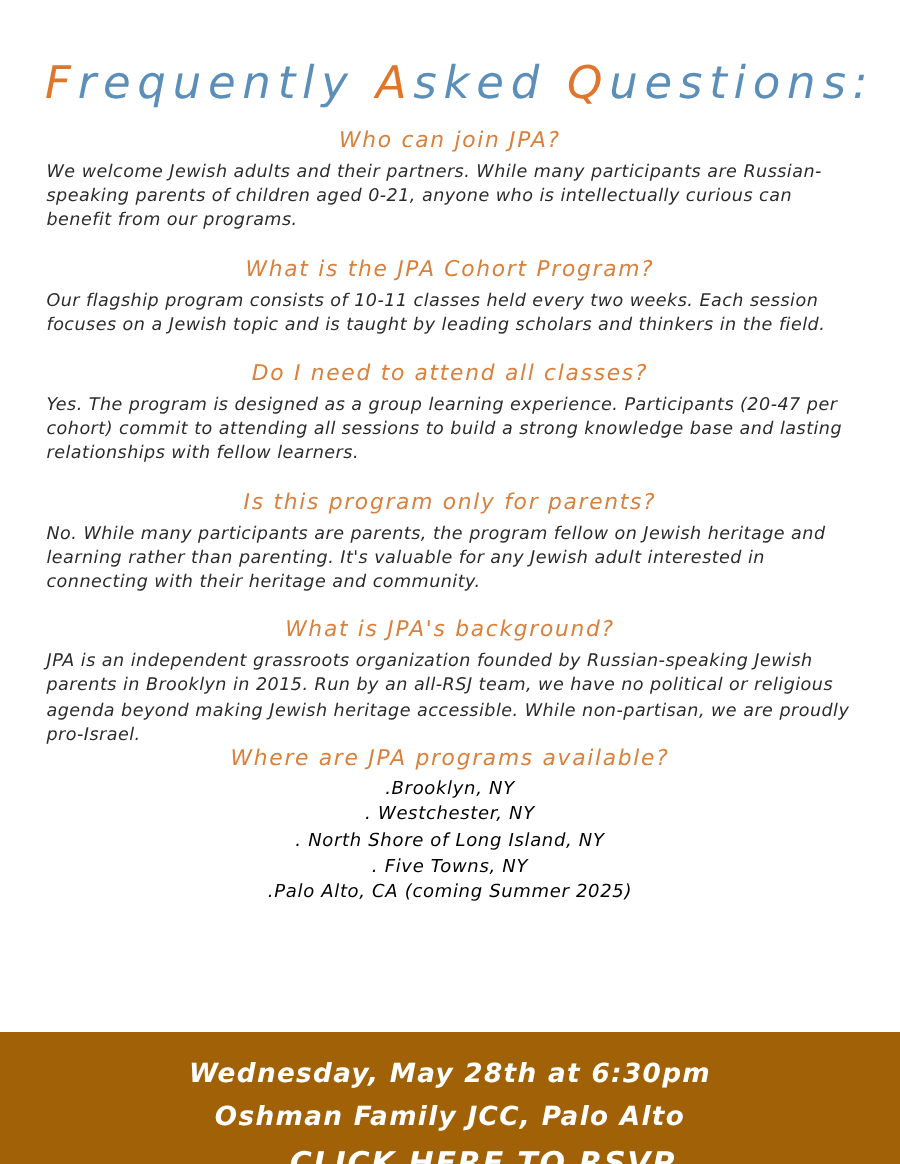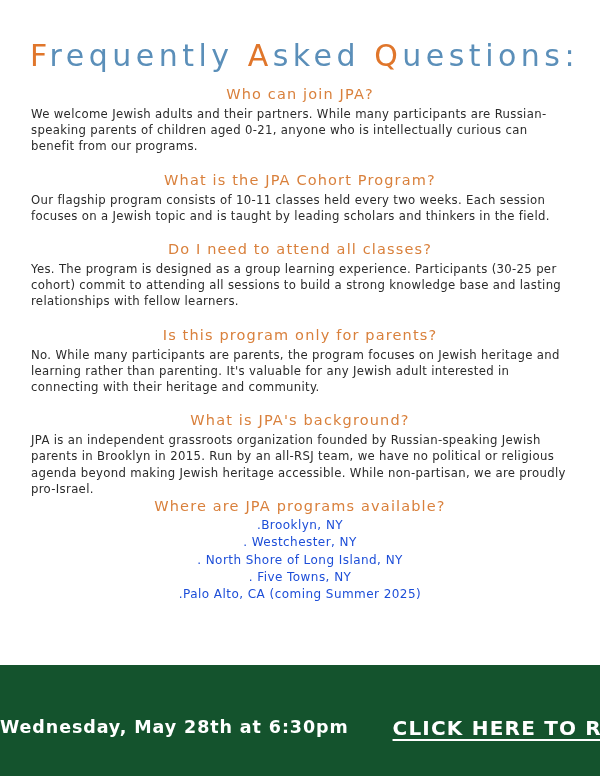--- a/index.html
+++ b/index.html
@@ -14,20 +14,21 @@
     overflow: hidden;
   }
   .page {
     position: relative;
     width: 600px;
     height: 776px;
     background: #ffffff;
     box-sizing: border-box;
     display: flex;
     flex-direction: column;
+    font-style: italic;
   }
   .content {
     flex: 1 1 auto;
     padding: 0 30px;
     box-sizing: border-box;
   }
 
   
   .faq-title {
     text-align: center;
@@ -78,33 +79,33 @@
   .locations .question {
     margin-bottom: 2px;
   }
   .loc-list {
     list-style: none;
     margin: 0;
     padding: 0;
     text-align: center;
   }
   .loc-list li {
-    color: #1d4ed8;
+    color: #000000;
     font-size: 12px;
     line-height: 17.3px;
     letter-spacing: 0.45px;
   }
 
   
   .footer {
     flex: 0 0 auto;
-    background: #14532d;
-    height: 111px;
+    background: #a16207;
+    height: 88px;
     display: flex;
-    flex-direction: row;
+    flex-direction: column;
     align-items: center;
     justify-content: flex-start;
     padding-top: 14px;
     box-sizing: border-box;
   }
   .footer-line {
     color: #ffffff;
     font-weight: bold;
     font-size: 17.5px;
     letter-spacing: 0.9px;
@@ -142,26 +143,26 @@
       <div class="answer">We welcome Jewish adults and their partners. While many participants are Russian-speaking parents of children aged 0-21, anyone who is intellectually curious can benefit from our programs.</div>
     </div>
 
     <div class="qa">
       <div class="question">What is the JPA Cohort Program?</div>
       <div class="answer">Our flagship program consists of 10-11 classes held every two weeks. Each session focuses on a Jewish topic and is taught by leading scholars and thinkers in the field.</div>
     </div>
 
     <div class="qa">
       <div class="question">Do I need to attend all classes?</div>
-      <div class="answer">Yes. The program is designed as a group learning experience. Participants  (30-25 per cohort) commit to attending all sessions to build a strong knowledge base and lasting relationships with fellow learners.</div>
+      <div class="answer">Yes. The program is designed as a group learning experience. Participants  (20-47 per cohort) commit to attending all sessions to build a strong knowledge base and lasting relationships with fellow learners.</div>
     </div>
 
     <div class="qa">
       <div class="question">Is this program only for parents?</div>
-      <div class="answer">No. While many participants are parents, the program focuses on Jewish heritage and learning rather than parenting. It's valuable for any Jewish adult interested in connecting with their heritage and community.</div>
+      <div class="answer">No. While many participants are parents, the program fellow on Jewish heritage and learning rather than parenting. It's valuable for any Jewish adult interested in connecting with their heritage and community.</div>
     </div>
 
     <div class="qa">
       <div class="question">What is JPA's background?</div>
       <div class="answer">JPA is an independent grassroots organization founded by Russian-speaking Jewish parents in Brooklyn in 2015. Run by an all-RSJ team, we have no political or religious agenda beyond making Jewish heritage accessible. While non-partisan, we are proudly pro-Israel.</div>
     </div>
 
     <div class="locations">
       <div class="question">Where are JPA programs available?</div>
       <ul class="loc-list">
@@ -170,16 +171,17 @@
         <li>. North Shore of Long Island, NY</li>
         <li>. Five Towns, NY</li>
         <li>.Palo Alto, CA (coming Summer 2025)</li>
       </ul>
     </div>
 
   </div>
 
   <div class="footer">
     <div class="footer-line">Wednesday, May 28th at 6:30pm</div>
+    <div class="footer-line">Oshman Family JCC, Palo Alto</div>
     <a class="footer-cta" href="#">CLICK HERE TO RSVP</a>
   </div>
 
 </div>
 
 </body></html>

